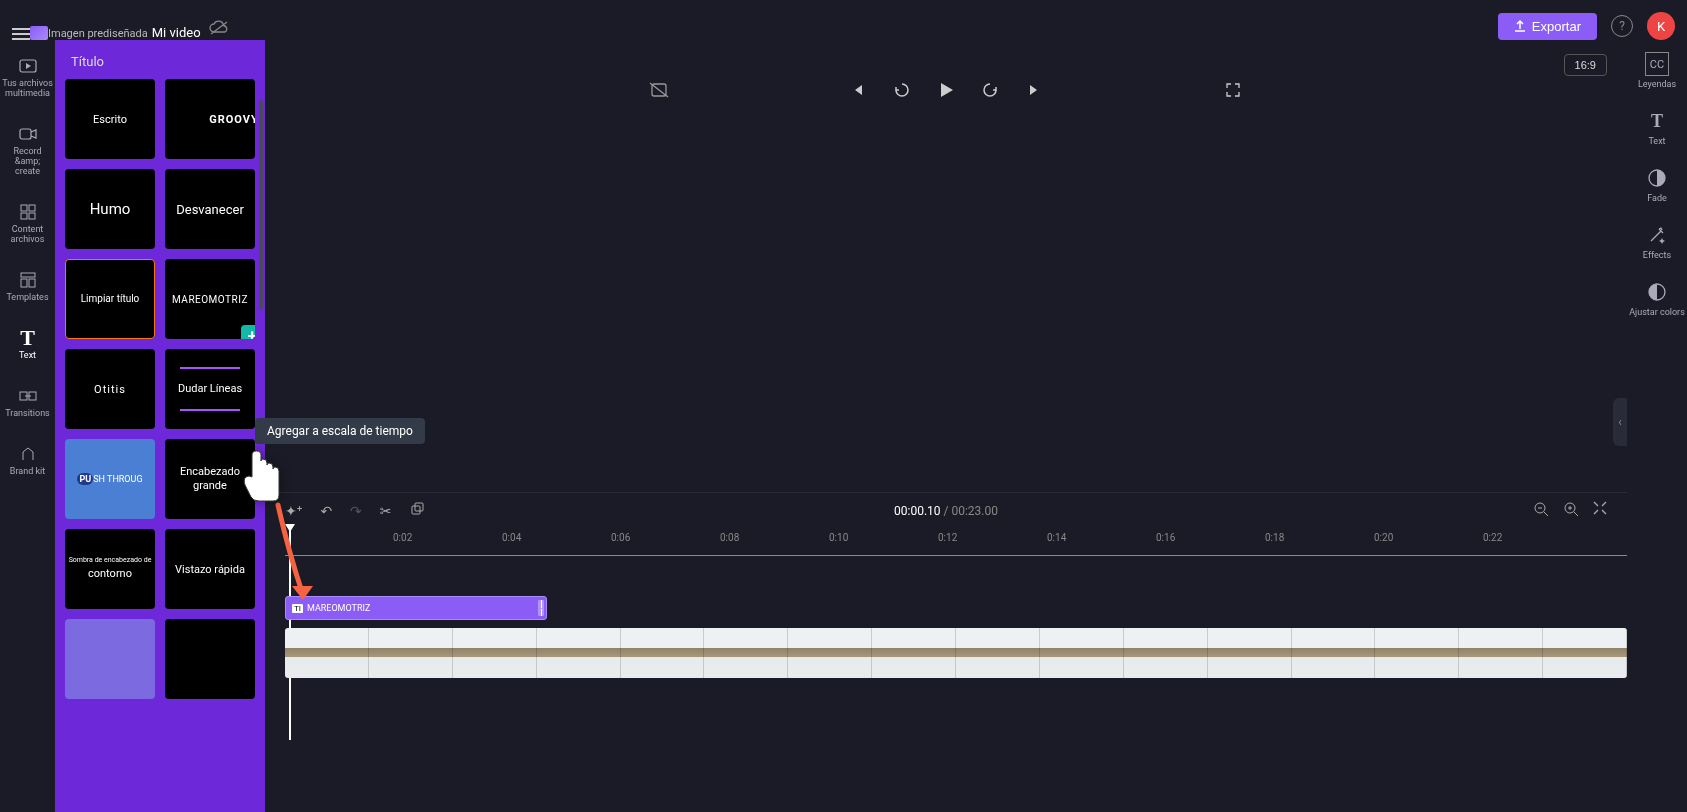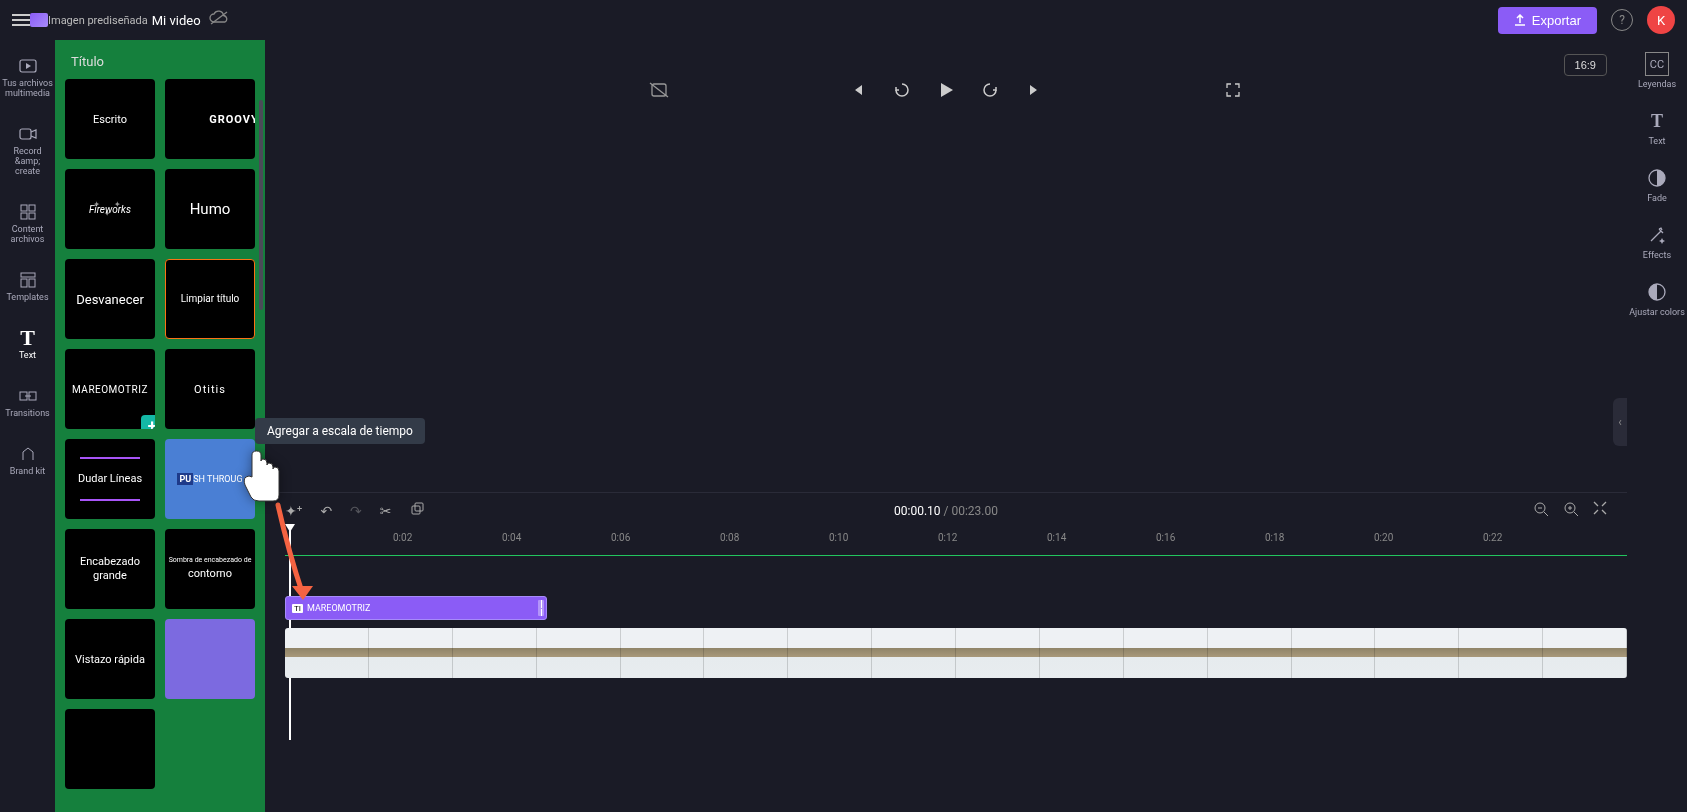--- a/index.html
+++ b/index.html
@@ -1,46 +1,46 @@
 <!DOCTYPE html>
 <html><head>
 <meta charset="utf-8">
 <style>
 * { margin: 0; padding: 0; box-sizing: border-box; }
 body { font-family: -apple-system, BlinkMacSystemFont, "Segoe UI", Roboto, sans-serif; background: #1a1b26; color: #fff; overflow: hidden; width: 1687px; height: 812px; position: relative; }
 
-.top-bar { height: 40px; display: flex; align-items: center; padding: 0 12px; gap: 0; }
+.top-bar { height: 40px; display: flex; align-items: flex-end; padding: 0 12px; gap: 0; }
 .hamburger { display: flex; flex-direction: column; gap: 3px; cursor: pointer; }
 .hamburger span { width: 18px; height: 2px; background: #ccc; }
 .logo-chip { width: 18px; height: 14px; background: linear-gradient(135deg, #8b5cf6, #a78bfa); border-radius: 2px; }
 .top-title-a { font-size: 11px; color: #bbb; }
 .top-title-b { font-size: 13px; color: #fff; margin-left: 4px; }
 .offline-icon { color: #888; font-size: 16px; margin-left: 8px; }
 .top-right { margin-left: auto; display: flex; align-items: center; gap: 14px; }
 .export-btn { background: #8b5cf6; border: none; color: #fff; padding: 6px 16px; border-radius: 4px; font-size: 13px; display: inline-flex; align-items: center; gap: 6px; cursor: pointer; }
 .help-icon { width: 22px; height: 22px; border: 1.5px solid #888; border-radius: 50%; display: flex; align-items: center; justify-content: center; font-size: 12px; color: #888; }
 .avatar { width: 28px; height: 28px; border-radius: 50%; background: #ef4444; display: flex; align-items: center; justify-content: center; font-size: 13px; color: #fff; }
 
 .main-area { display: flex; height: calc(100% - 40px); }
 
 .left-rail { width: 55px; background: #1a1b26; display: flex; flex-direction: column; align-items: center; padding-top: 12px; gap: 18px; }
 .rail-item { display: flex; flex-direction: column; align-items: center; gap: 2px; cursor: pointer; color: #aab; font-size: 9px; text-align: center; width: 100%; padding: 4px 2px; }
 .rail-item.active { color: #fff; }
 .rail-ic { font-size: 16px; height: 20px; display: flex; align-items: center; justify-content: center; }
 
-.text-panel { width: 210px; background: #15803d; display: flex; flex-direction: column; overflow: hidden; position: relative; }
+.text-panel { width: 210px; background: #6d28d9; display: flex; flex-direction: column; overflow: hidden; position: relative; }
 .panel-header { padding: 14px 16px 10px; font-size: 13px; color: #ddd; }
 .thumbs-grid { display: grid; grid-template-columns: 1fr 1fr; gap: 10px; padding: 0 10px 10px 10px; overflow-y: auto; }
 .thumb { height: 80px; background: #000; border-radius: 4px; display: flex; align-items: center; justify-content: center; text-align: center; font-size: 11px; color: #fff; position: relative; cursor: pointer; overflow: hidden; }
 .thumb.circ { background: radial-gradient(circle at 50% 50%, #4a8fe5 0, #3b82f6 30px, #000 30px); }
 .thumb.circ-inner { width: 60px; height: 60px; border-radius: 50%; background: #5ea0f0; border: 6px solid #2563eb; }
 .thumb.limpiar { border: 1.5px solid #f97316; }
 .thumb.limpiar .inner-box { padding: 6px 8px; font-size: 10px; line-height: 1.2; }
 .thumb.push { background: #4a7fd4; font-size: 9px; }
-.thumb.push .pu { background: #1e3a8a; color: #fff; padding: 1px 2px; font-weight: bold; }
+.thumb.push .pu { background: #1e3a8a; color: #fff; padding: 1px 2px; font-weight: bold; border-radius: 6px; }
 .thumb.otitis { letter-spacing: 1px; }
 .thumb.shadow-head { font-size: 7px; line-height: 1.4; }
 .thumb.dudar-lines::before, .thumb.dudar-lines::after { content: ""; position: absolute; left: 15px; right: 15px; height: 2px; background: #a855f7; }
 .thumb.dudar-lines::before { top: 18px; }
 .thumb.dudar-lines::after { bottom: 18px; }
 
 .add-badge { position: absolute; right: -8px; bottom: -8px; width: 22px; height: 22px; background: #14b8a6; border-radius: 4px; display: flex; align-items: center; justify-content: center; font-size: 16px; font-weight: bold; z-index: 5; }
 
 .tooltip-add { position: absolute; left: 255px; top: 418px; background: #333b48; padding: 6px 12px; border-radius: 4px; font-size: 12px; z-index: 20; white-space: nowrap; }
 
@@ -193,23 +193,20 @@
 
   <div class="text-panel">
     <div class="panel-header">Título</div>
     <div class="thumbs-grid">
       <div class="thumb">
           <span>Escrito</span>
         </div>
       <div class="thumb">
           <span style="letter-spacing:1px;font-weight:bold;margin-left:48px;">GROOVY</span>
         </div>
-      <div class="thumb fireworks-dots">
-          <span style="font-style:italic;font-size:10px;position:relative;z-index:1;">Fireworks</span>
-        </div>
       <div class="thumb">
           <span style="font-size:15px;">Humo</span>
         </div>
       <div class="thumb">
           <span style="font-size:13px;">Desvanecer</span>
         </div>
       <div class="thumb limpiar">
           <span class="inner-box">Limpiar título</span>
         </div>
       <div class="thumb" style="position:relative;">

